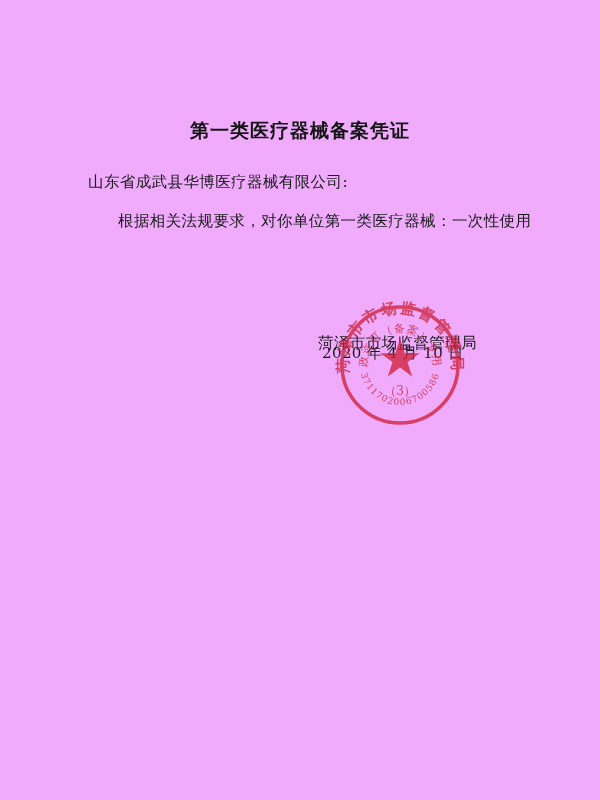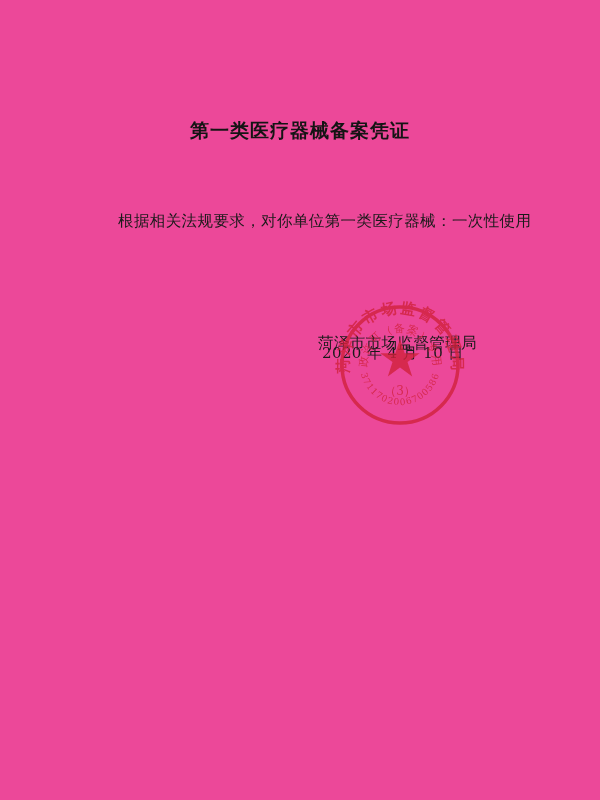--- a/index.html
+++ b/index.html
@@ -11,21 +11,21 @@
     height: 800px;
     background: #ffffff;
     font-family: "Liberation Serif", serif;
     color: #1a1a1a;
     overflow: hidden;
   }
   .page {
     position: relative;
     width: 600px;
     height: 800px;
-    background: #ec4899;
+    background: #f0abfc;
     box-sizing: border-box;
   }
   .doc-title {
     position: absolute;
     top: 118px;
     left: 0;
     width: 600px;
     text-align: center;
     font-size: 19px;
     font-weight: bold;
@@ -90,20 +90,21 @@
   }
   .seal svg { display: block; }
 </style>
 </head>
 <body>
 
 <div class="page">
 
   <div class="doc-title">第一类医疗器械备案凭证</div>
 
+  <div class="addressee">山东省成武县华博医疗器械有限公司:</div>
 
   <div class="body-p1">根据相关法规要求，对你单位第一类医疗器械：一次性使用</div>
 
 
   <div class="issuer">菏泽市市场监督管理局</div>
 
   <div class="issue-date">2020 年 4 月 10 日</div>
 
   <div class="seal">
     <svg width="140" height="140" viewBox="0 0 140 140" xmlns="http://www.w3.org/2000/svg">

